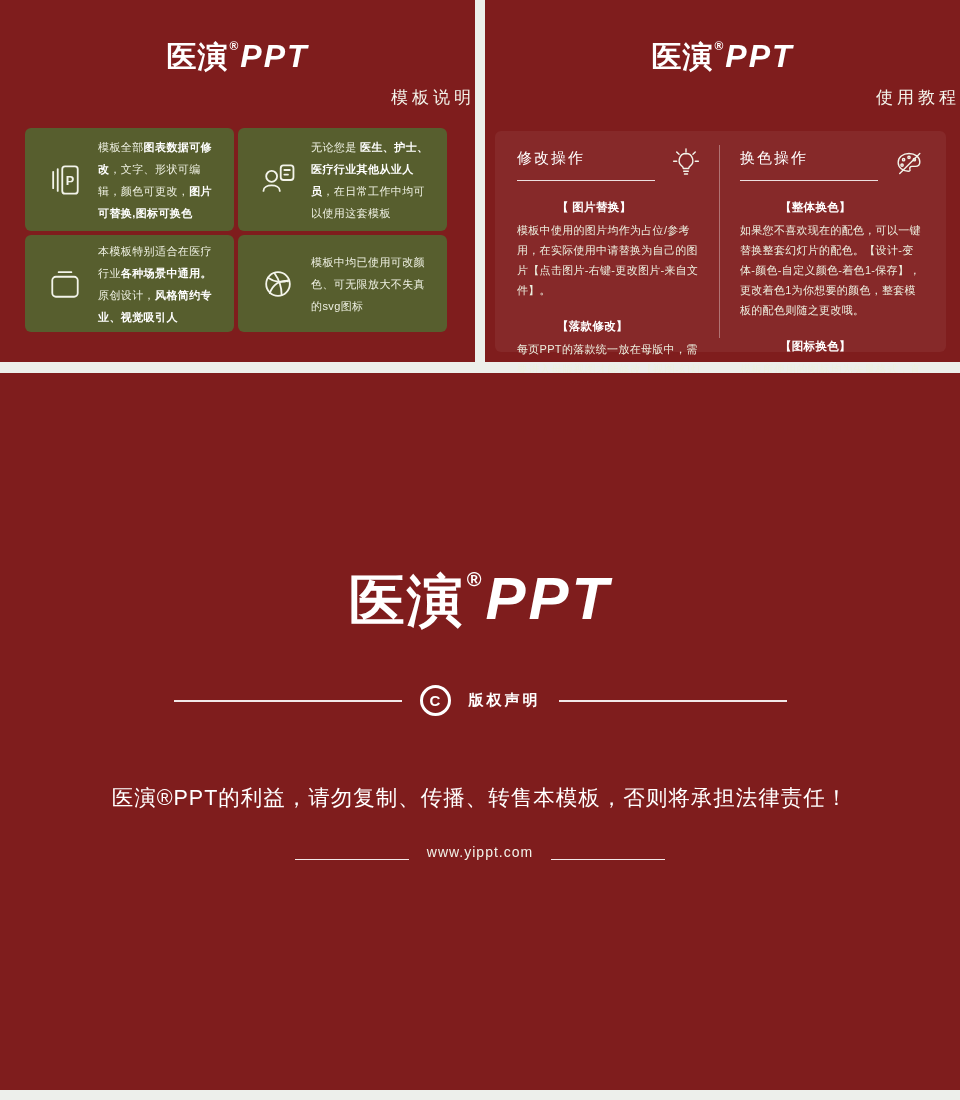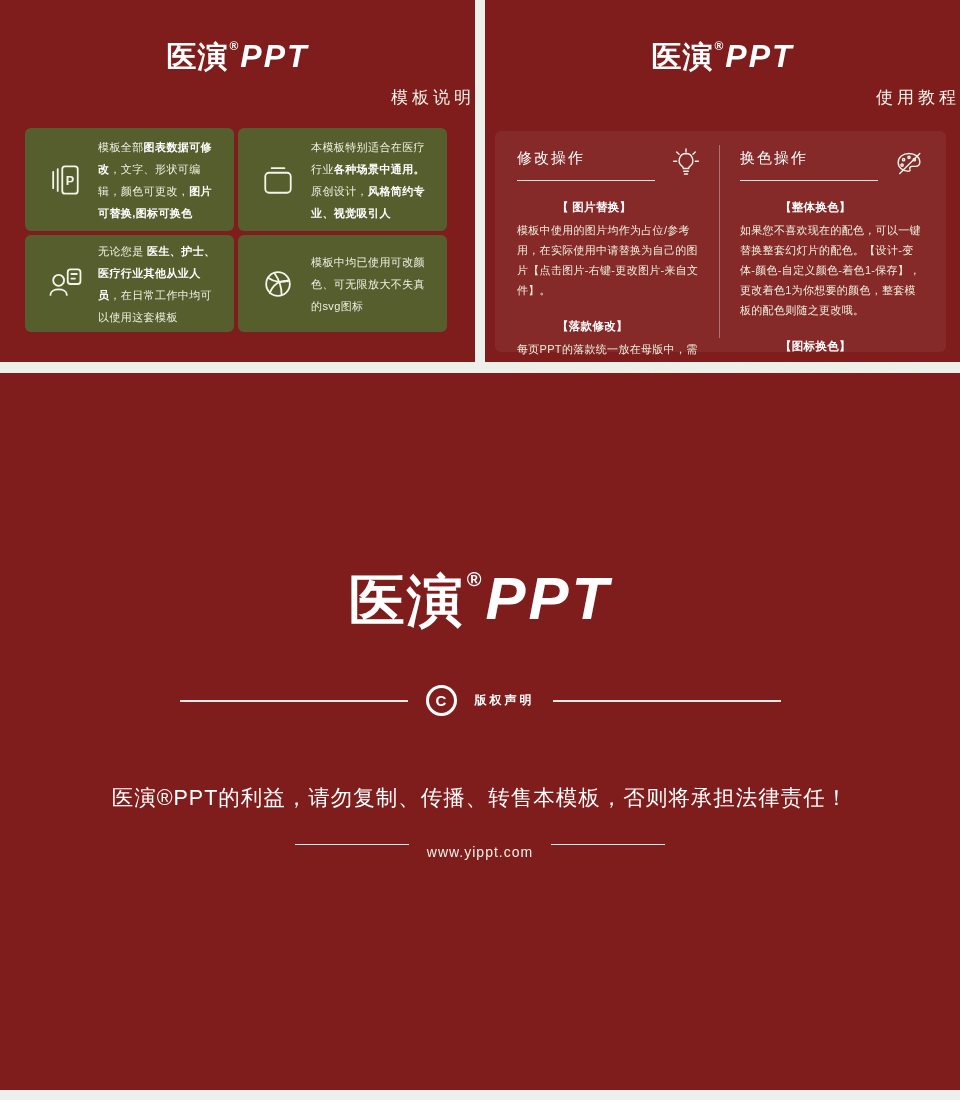--- a/index.html
+++ b/index.html
@@ -46,23 +46,23 @@
   
   .big-logo{display:flex;justify-content:center;align-items:flex-start;padding-top:200px;line-height:1;}
   .big-logo .cjk{font-size:56px;font-weight:800;letter-spacing:2px;}
   .big-logo .reg{font-size:20px;font-weight:700;margin:-4px 4px 0 2px;}
   .big-logo .latin{font-size:60px;font-weight:800;font-style:italic;letter-spacing:3px;margin-top:-4px;}
   .copy-row{margin-top:56px;display:flex;align-items:center;justify-content:center;gap:18px;}
   .hline{height:2px;background:rgba(255,255,255,0.9);}
   .hline.copy{width:228px;}
   .copy-badge{width:25px;height:25px;border:3px solid #fff;border-radius:50%;
     display:flex;align-items:center;justify-content:center;font-size:15px;font-weight:800;color:#fff;flex:none;}
-  .copy-title{font-size:12px;font-weight:bold;letter-spacing:3px;color:#fff;}
+  .copy-title{font-size:15px;font-weight:bold;letter-spacing:3px;color:#fff;}
   .para{margin-top:27px;text-align:center;font-size:21.5px;line-height:37px;letter-spacing:1px;color:#fff;}
-  .site-row{margin-top:27px;display:flex;align-items:flex-start;justify-content:center;gap:18px;
+  .site-row{margin-top:27px;display:flex;align-items:flex-end;justify-content:center;gap:18px;
     font-size:14px;letter-spacing:1px;color:#f2f3ea;}
   .hline.site{width:114px;height:1px;}
 </style>
 </head>
 <body>
 
 <div class="top-row">
 
   <section class="slide slide-top">
     <div class="logo">
@@ -77,34 +77,34 @@
         <svg viewBox="0 0 44 44">
           <path d="M9 13v18"></path>
             <path d="M14 10v24"></path>
           <rect x="19" y="7" width="17" height="30" rx="3"></rect>
           <text x="27.5" y="27" text-anchor="middle">P</text>
         </svg>
         <div class="ftext"><span>模板全部</span><b>图表数据可修改</b><span>，文字、形状可编辑，颜色可更改，</span><b>图片可替换,图标可换色</b></div>
       </div>
       <div class="fbox">
         <svg viewBox="0 0 44 44">
-          <path d="M15 9h14"></path>
-          <rect x="8" y="14" width="28" height="22" rx="4"></rect>
-        </svg>
-        <div class="ftext"><span>本模板特别适合在医疗行业</span><b>各种场景中通用。</b><span>原创设计，</span><b>风格简约专业、视觉吸引人</b></div>
-      </div>
-      <div class="fbox">
-        <svg viewBox="0 0 44 44">
           <circle cx="15" cy="18" r="6"></circle>
           <path d="M6 34c0-8 18-8 18 0"></path>
           <rect x="25" y="6" width="14" height="16" rx="3"></rect>
           <path d="M29 11h6"></path>
             <path d="M29 16h4"></path>
         </svg>
         <div class="ftext"><span>无论您是 </span><b>医生、护士、医疗行业其他从业人员</b><span>，在日常工作中均可以使用这套模板</span></div>
+      </div>
+      <div class="fbox">
+        <svg viewBox="0 0 44 44">
+          <path d="M15 9h14"></path>
+          <rect x="8" y="14" width="28" height="22" rx="4"></rect>
+        </svg>
+        <div class="ftext"><span>本模板特别适合在医疗行业</span><b>各种场景中通用。</b><span>原创设计，</span><b>风格简约专业、视觉吸引人</b></div>
       </div>
       <div class="fbox">
         <svg viewBox="0 0 44 44">
           <circle cx="22" cy="22" r="13"></circle>
           <path d="M11 15c7 5 16 6 22 3"></path>
           <path d="M13 32c3-9 11-15 20-13"></path>
           <path d="M18 10c5 7 8 16 8 24"></path>
         </svg>
         <div class="ftext"><span>模板中均已使用可改颜色、可无限放大不失真的svg图标</span></div>
       </div>

